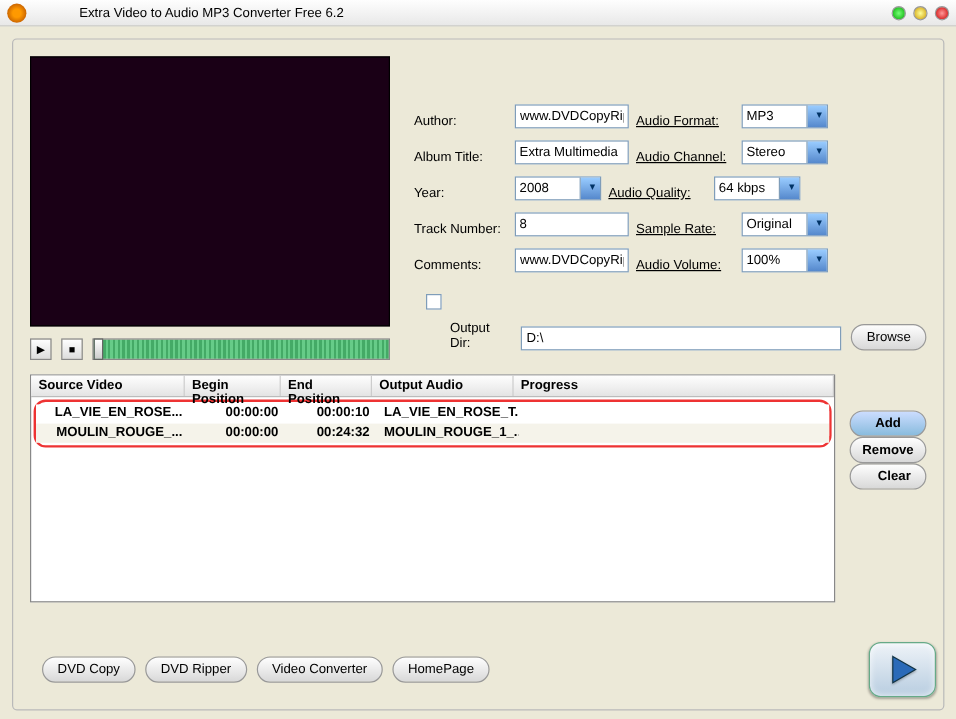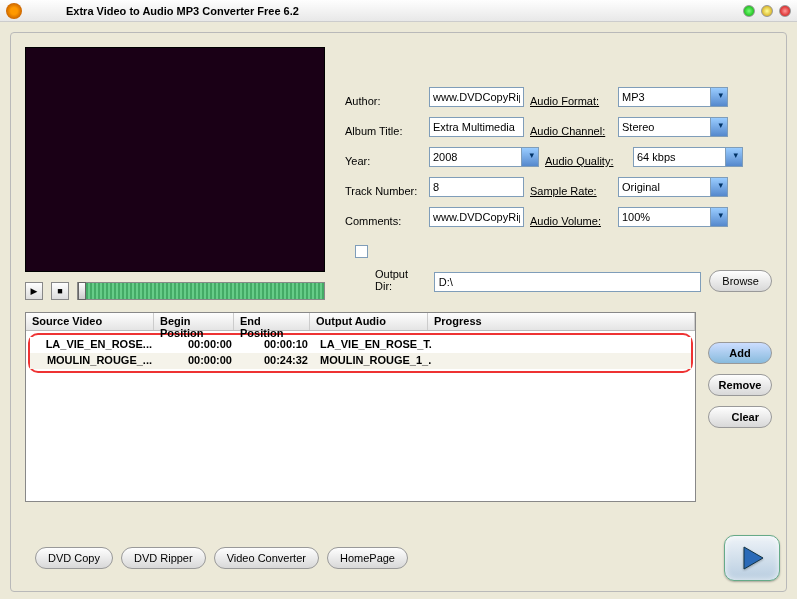--- a/index.html
+++ b/index.html
@@ -1,54 +1,54 @@
 <!DOCTYPE html>
 <html><head>
 <meta charset="utf-8">
 <style>
 * { box-sizing: border-box; margin: 0; padding: 0; font-family: Tahoma, Arial, sans-serif; font-size: 11px; }
 body { background: #ece9d8; width: 797px; height: 599px; overflow: hidden; }
 .titlebar { height: 22px; background: linear-gradient(#fefefe,#e8e8e8); border-bottom: 1px solid #ccc; display: flex; align-items: center; padding: 0 6px; }
 .titlebar .icon { width: 16px; height: 16px; margin-right: 4px; border-radius: 50%; background: radial-gradient(circle, #f90 30%, #c60 70%); }
-.titlebar .title { font-weight: bold; flex: 1; padding-left: 40px; }
+.titlebar .title { font-weight: normal; flex: 1; padding-left: 40px; }
 .winbtn { width: 12px; height: 12px; border-radius: 50%; margin-left: 6px; border: 1px solid #999; }
 .g { background: radial-gradient(#7f7,#0a0); }
 .y { background: radial-gradient(#ff9,#c90); }
 .r { background: radial-gradient(#f99,#c00); }
 .outer { margin: 10px; border: 1px solid #b9b9b9; border-radius: 4px; padding: 14px; height: 560px; position: relative; background: #ece9d8; }
 .row1 { display: flex; gap: 20px; }
 .preview { width: 300px; height: 225px; background: #1a0016; border: 1px solid #000; }
 .meta { flex: 1; padding-top: 30px; }
 .metarow { display: flex; align-items: flex-end; height: 30px; gap: 6px; }
 .lbl { width: 78px; }
 .lbl2 { width: 82px; text-decoration: underline; }
 .inp, .sel { height: 20px; border: 1px solid #7f9db9; background: #fff; padding: 0 3px; font-size: 11px; }
 .inp { width: 95px; }
-.sel { width: 110px; position: relative; display: flex; align-items: center; }
+.sel { width: 72px; position: relative; display: flex; align-items: center; }
 .sel::after { content: ""; position: absolute; right: 0; top: 0; width: 16px; height: 18px; background: linear-gradient(#9cf,#58c); border-left: 1px solid #7f9db9; }
 .sel::before { content: "▾"; position: absolute; right: 4px; top: 2px; z-index: 1; color: #036; font-size: 9px; }
 .shutrow { margin-top: 18px; display: flex; align-items: center; gap: 6px; margin-left: 10px; }
 .chk { width: 13px; height: 13px; border: 1px solid #7f9db9; background: #fff; }
 .ctrlrow { display: flex; align-items: center; margin-top: 10px; gap: 8px; }
 .pbtn { width: 18px; height: 18px; border: 1px solid #888; background: linear-gradient(#fefefe,#ddd); display: flex; align-items: center; justify-content: center; font-size: 9px; }
 .slider { flex: 1; max-width: 260px; height: 18px; border: 1px solid #888; background: repeating-linear-gradient(90deg,#4a6,#4a6 2px,#6c8 2px,#6c8 4px); position: relative; }
 .slider .thumb { position: absolute; left: 0; top: -1px; width: 8px; height: 18px; background: linear-gradient(#fff,#ccc); border: 1px solid #666; }
 .outdir { display: flex; align-items: flex-end; gap: 8px; margin-left: 30px; }
 .outdir .inp2 { width: 280px; height: 20px; border: 1px solid #7f9db9; background: #fff; padding: 0 4px; }
 .pillbtn { height: 22px; padding: 0 12px; border: 1px solid #999; border-radius: 11px; background: linear-gradient(#fefefe,#d8d8d8); display: flex; align-items: center; cursor: pointer; }
 .listwrap { margin-top: 12px; display: flex; gap: 12px; font-weight: bold; }
 .list { flex: 1; border: 1px solid #888; background: #fff; height: 190px; }
 .lhdr { display: flex; background: linear-gradient(#fefefe,#e4e4e4); border-bottom: 1px solid #bbb; height: 18px; }
 .lhdr div { border-right: 1px solid #ccc; padding: 2px 6px; }
 .c0{width:128px}.c1{width:80px}.c2{width:76px}.c3{width:118px}.c4{flex:1}
 .lbody { border: 2px solid #e33; border-radius: 10px; margin: 2px; padding: 2px 0; }
 .lrow { display: flex; height: 16px; }
 .lrow div { padding: 1px 6px; overflow: hidden; white-space: nowrap; text-align: right; }
 .lrow:nth-child(odd){background:#fff}.lrow:nth-child(even){background:#f5f3ea}
-.sidebtns { width: 64px; display: flex; flex-direction: column; gap: 10px; padding-top: 30px; }
+.sidebtns { width: 64px; display: flex; flex-direction: column; gap: 0; padding-top: 30px; }
 .footer { position: absolute; bottom: 10px; left: 24px; right: 6px; display: flex; align-items: center; gap: 8px; }
 .bigplay { margin-left: auto; width: 56px; height: 46px; border-radius: 10px; background: linear-gradient(#eef3f8,#b8cde0); border: 1px solid #6a8; display: flex; align-items: center; justify-content: center; box-shadow: inset 0 0 6px rgba(255,255,255,.8), 0 1px 2px rgba(0,0,0,.3); }
 .bigplay svg { filter: drop-shadow(0 1px 1px rgba(0,0,0,.3)); }
 </style>
 </head>
 <body>
 
 <div class="titlebar">
   <div class="icon"></div>
   <div class="title">Extra Video to Audio MP3 Converter Free 6.2</div>

